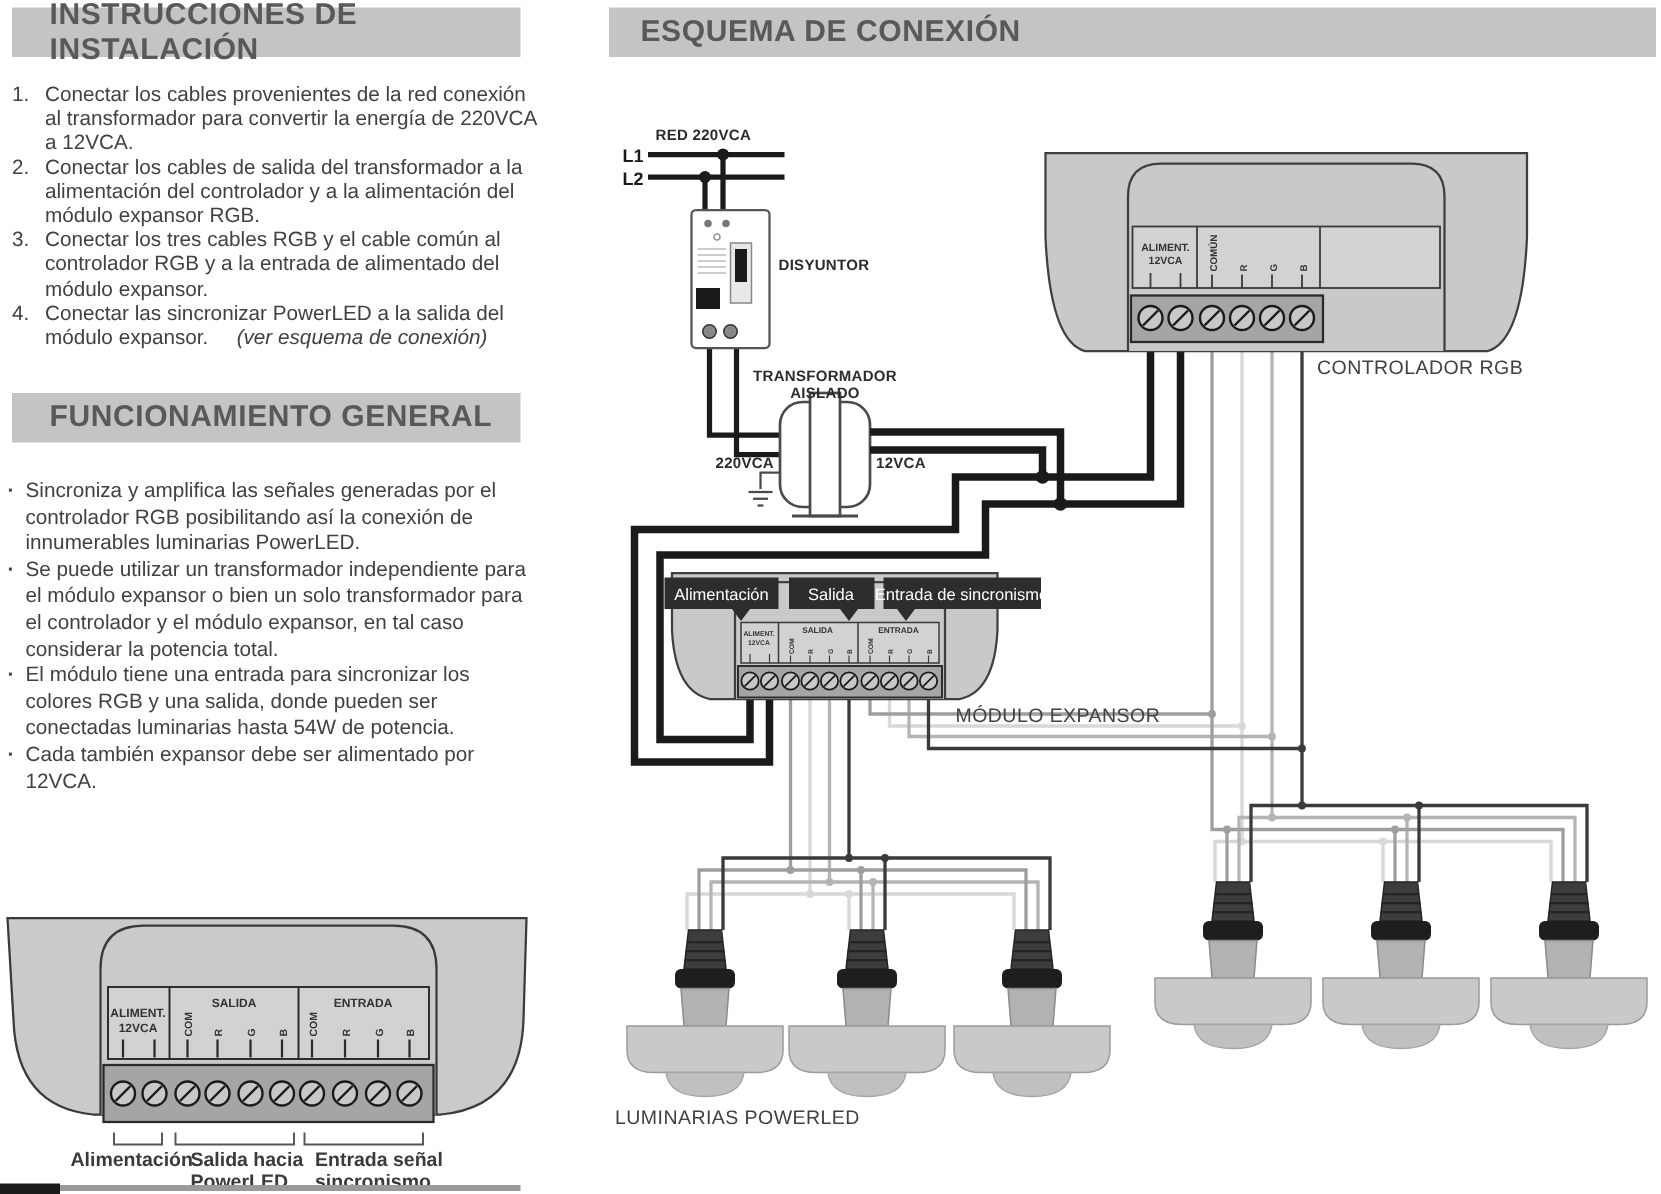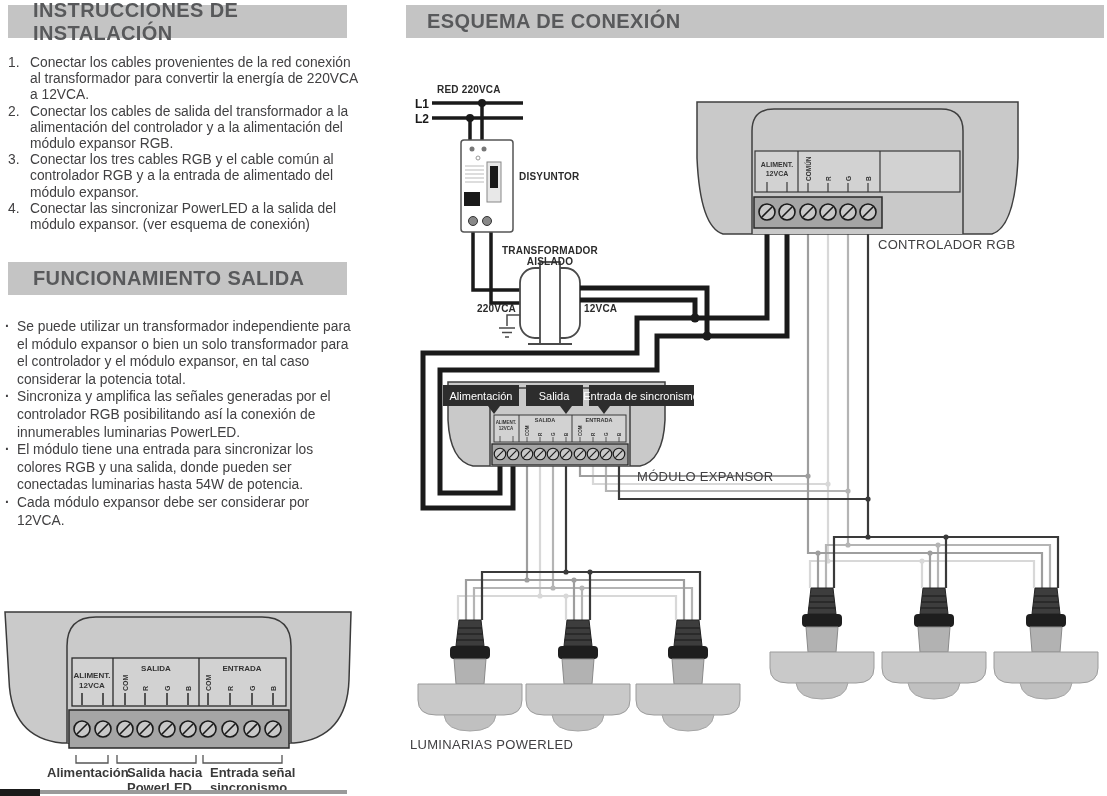--- a/index.html
+++ b/index.html
@@ -9,21 +9,21 @@
        box-sizing:border-box;font-weight:bold;font-size:20px;color:#58595b;letter-spacing:.4px;}
   .hdr-left{left:8px;top:5px;width:339px;padding-left:25px;}
   .hdr-right{left:406px;top:5px;width:698px;padding-left:21px;}
   .instr{position:absolute;left:8px;top:55px;width:352px;font-size:13.8px;line-height:16.2px;}
   .instr .item{display:flex;}
   .instr .num{width:22px;flex:none;}
   .instr .txt{width:330px;}
   .bullets{position:absolute;left:5px;top:318px;width:352px;font-size:13.8px;line-height:17.6px;}
   .bullets .b{position:relative;padding-left:12px;}
   .bullets .b::before{content:"\00b7";position:absolute;left:0;top:0;font-weight:bold;}
-  .it{}
+  .it{font-style:italic;margin-left:15px;}
   svg text{font-family:"Liberation Sans", sans-serif;}
   .dlabel{font-size:13px;fill:#414042;letter-spacing:.3px;}
   .blabel{font-size:10px;font-weight:bold;fill:#2b2b2b;letter-spacing:.2px;}
   .tinybold{font-weight:bold;fill:#333333;}
   .tagtxt{fill:#ffffff;font-size:11px;}
 </style>
 </head>
 <body>
 
 <div class="hdr hdr-left">
@@ -43,28 +43,28 @@
     <span class="num">3.</span>
     <span class="txt">Conectar los tres cables RGB y el cable común al controlador RGB y a la entrada de alimentado del módulo expansor.</span>
   </div>
   <div class="item">
     <span class="num">4.</span>
     <span class="txt"><span>Conectar las sincronizar PowerLED a la salida del módulo expansor. </span><span class="it">(ver esquema de conexión)</span></span>
   </div>
 </div>
 
 <div class="hdr hdr-left" style="top:262px;">
-  <span>FUNCIONAMIENTO SALIDA</span>
+  <span>FUNCIONAMIENTO GENERAL</span>
 </div>
 
 <div class="bullets">
+  <div class="b">Sincroniza y amplifica las señales generadas por el controlador RGB posibilitando así la conexión de innumerables luminarias PowerLED.</div>
   <div class="b">Se puede utilizar un transformador independiente para el módulo expansor o bien un solo transformador para el controlador y el módulo expansor, en tal caso considerar la potencia total.</div>
-  <div class="b">Sincroniza y amplifica las señales generadas por el controlador RGB posibilitando así la conexión de innumerables luminarias PowerLED.</div>
   <div class="b">El módulo tiene una entrada para sincronizar los colores RGB y una salida, donde pueden ser conectadas luminarias hasta 54W de potencia.</div>
-  <div class="b">Cada módulo expansor debe ser considerar por 12VCA.</div>
+  <div class="b">Cada también expansor debe ser alimentado por 12VCA.</div>
 </div>
 
 <svg width="370" height="196" viewBox="0 600 370 196" style="position:absolute;left:0;top:600px;">
   <defs>
     <g id="screw">
       <circle r="8" fill="#c8c8c8" stroke="#1a1a1a" stroke-width="1.6"></circle>
       <line x1="-5" y1="5" x2="5" y2="-5" stroke="#1a1a1a" stroke-width="1.6"></line>
     </g>
   </defs>
   <g>

